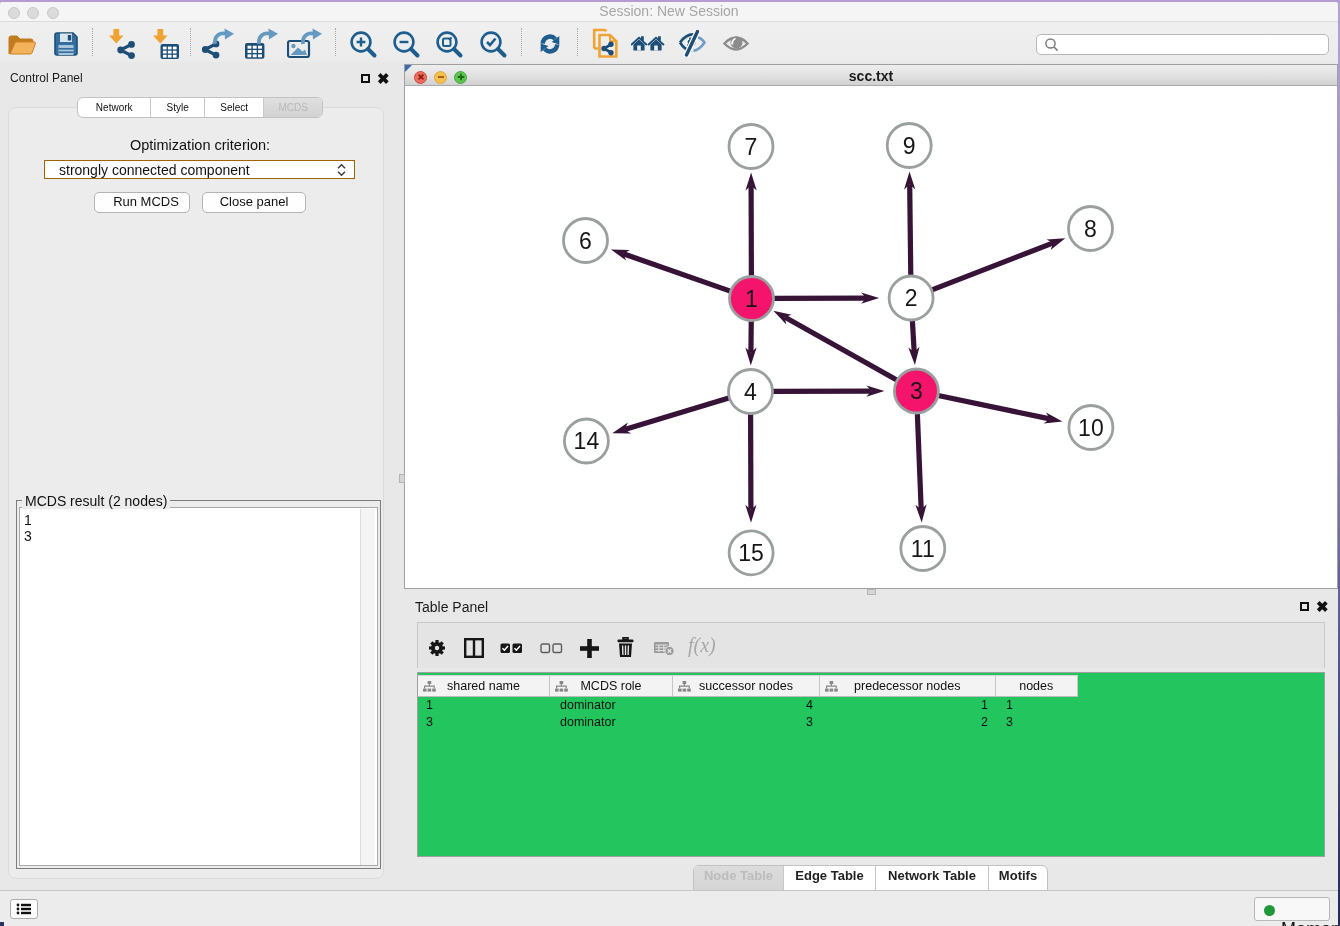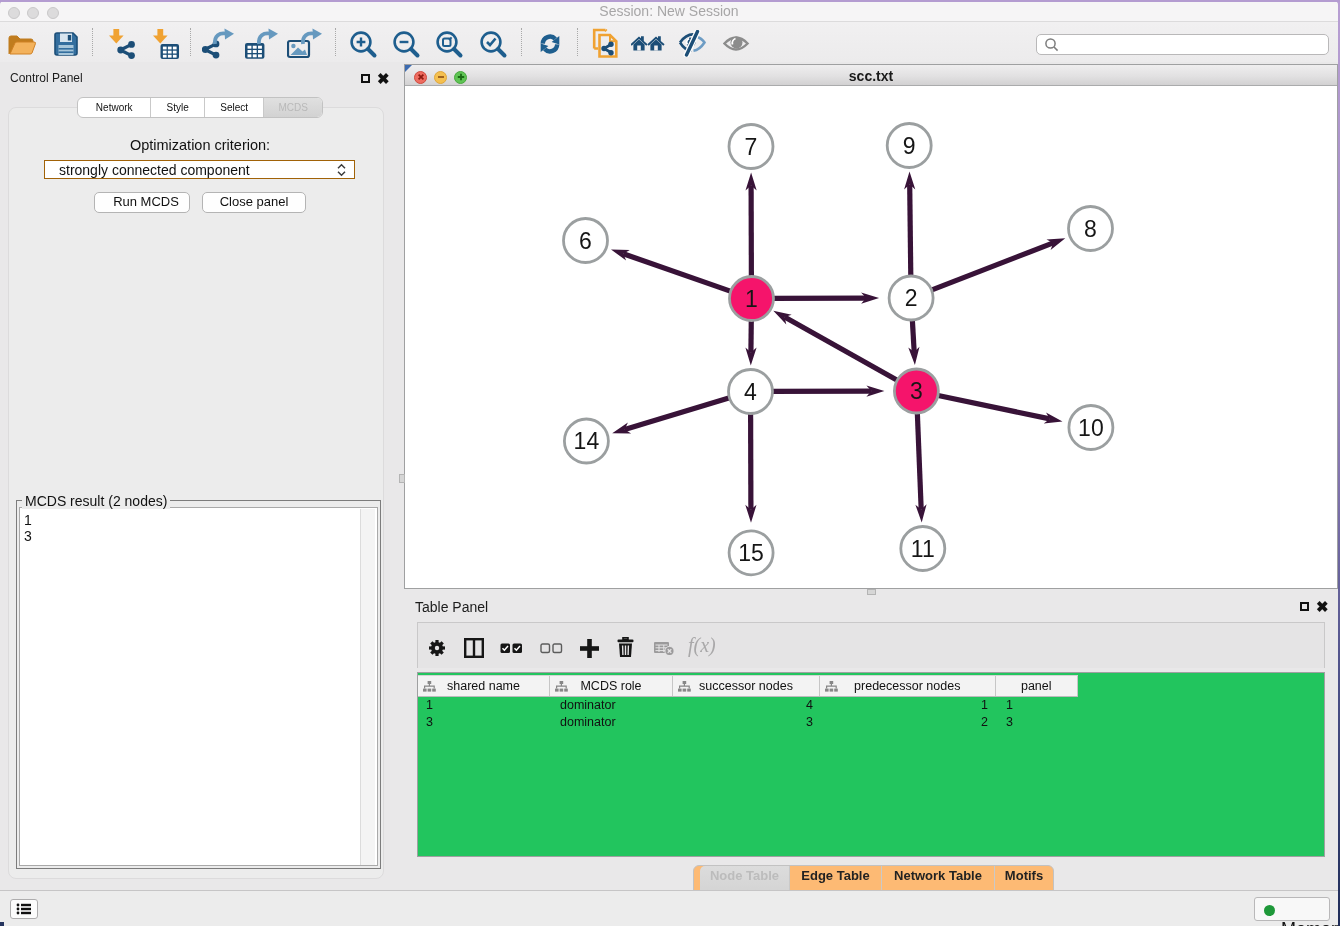--- a/index.html
+++ b/index.html
@@ -63,22 +63,22 @@
   #tptool{position:absolute;left:417px;top:622px;width:908px;height:46px;background:#e5e4e5;
           border:1px solid #c9c8c9;border-bottom:none;box-sizing:border-box;}
   #tbl{position:absolute;left:417px;top:672px;width:908px;height:185px;background:#22c55e;
        border:1px solid #9fa0a1;box-sizing:border-box;}
   #tblhead{position:absolute;left:0;top:2px;width:660px;height:22px;
            background:#f3f3f3;
            border-top:1px solid #d4d4d4;border-bottom:1px solid #bcbcbc;box-sizing:border-box;}
   .th{position:absolute;top:0;height:100%;border-right:1px solid #c6c6c6;box-sizing:border-box;
       font-size:12.5px;color:#111;text-align:center;line-height:21px;}
   .td{position:absolute;font-size:12.5px;color:#111;}
-  #tbtabs{position:absolute;left:693px;top:865px;height:34px;background:#fdba74;border:1px solid #c2c2c2;
-          border-radius:6px;box-sizing:border-box;display:flex;padding-left:6px;}
+  #tbtabs{position:absolute;left:693px;top:865px;height:34px;background:#ffffff;border:1px solid #c2c2c2;
+          border-radius:6px;box-sizing:border-box;display:flex;}
   #tbtabs .tab{height:100%;box-sizing:border-box;border-right:1px solid #c9c9c9;
                font-size:13px;font-weight:bold;color:#222;text-align:center;line-height:19px;}
   #tbtabs .tab:first-child{background:linear-gradient(180deg,#dcdcdc,#d2d2d2);color:#bcbcbc;border-radius:5px 0 0 5px;}
   #tbtabs .tab:last-child{border-right:none;}
 
   
   #statusbar{position:absolute;left:0;top:890px;width:1338px;height:36px;background:#ececec;
              border-top:1px solid #c6c5c6;box-sizing:border-box;}
   #listbtn{position:absolute;left:10px;top:899px;width:28px;height:20px;background:#fcfcfc;
            border:1px solid #aeadae;border-radius:3px;box-sizing:border-box;}
@@ -463,21 +463,21 @@
 <div class="th" style="left:402.0px;width:175.5px;">predecessor nodes</div>
 <svg width="13" height="12" style="position:absolute;left:407px;top:5px;">
           <g fill="#878787" stroke="#878787">
 <rect x="4.6" y="0" width="3.6" height="3" stroke="none"></rect>
 <path d="M6.4 3 L6.4 5.2 M1.6 7.6 L1.6 5.2 L11.2 5.2 L11.2 7.6" fill="none" stroke-width="1.2"></path>
 <rect x="0" y="7.6" width="3.6" height="3" stroke="none"></rect>
             <rect x="4.6" y="7.6" width="3.6" height="3" stroke="none"></rect>
             <rect x="9.2" y="7.6" width="3.6" height="3" stroke="none"></rect>
 </g>
         </svg>
-<div class="th" style="left:577.5px;width:82.5px;">panel</div>
+<div class="th" style="left:577.5px;width:82.5px;">nodes</div>
     </div>
     <div class="td" style="left:8px;top:25px;">1</div>
 <div class="td" style="left:142px;top:25px;">dominator</div>
 <div class="td" style="left:385px;top:25px;width:10px;text-align:right;">4</div>
 <div class="td" style="left:560px;top:25px;width:10px;text-align:right;">1</div>
 <div class="td" style="left:588px;top:25px;">1</div>
 <div class="td" style="left:8px;top:42px;">3</div>
 <div class="td" style="left:142px;top:42px;">dominator</div>
 <div class="td" style="left:385px;top:42px;width:10px;text-align:right;">3</div>
 <div class="td" style="left:560px;top:42px;width:10px;text-align:right;">2</div>

